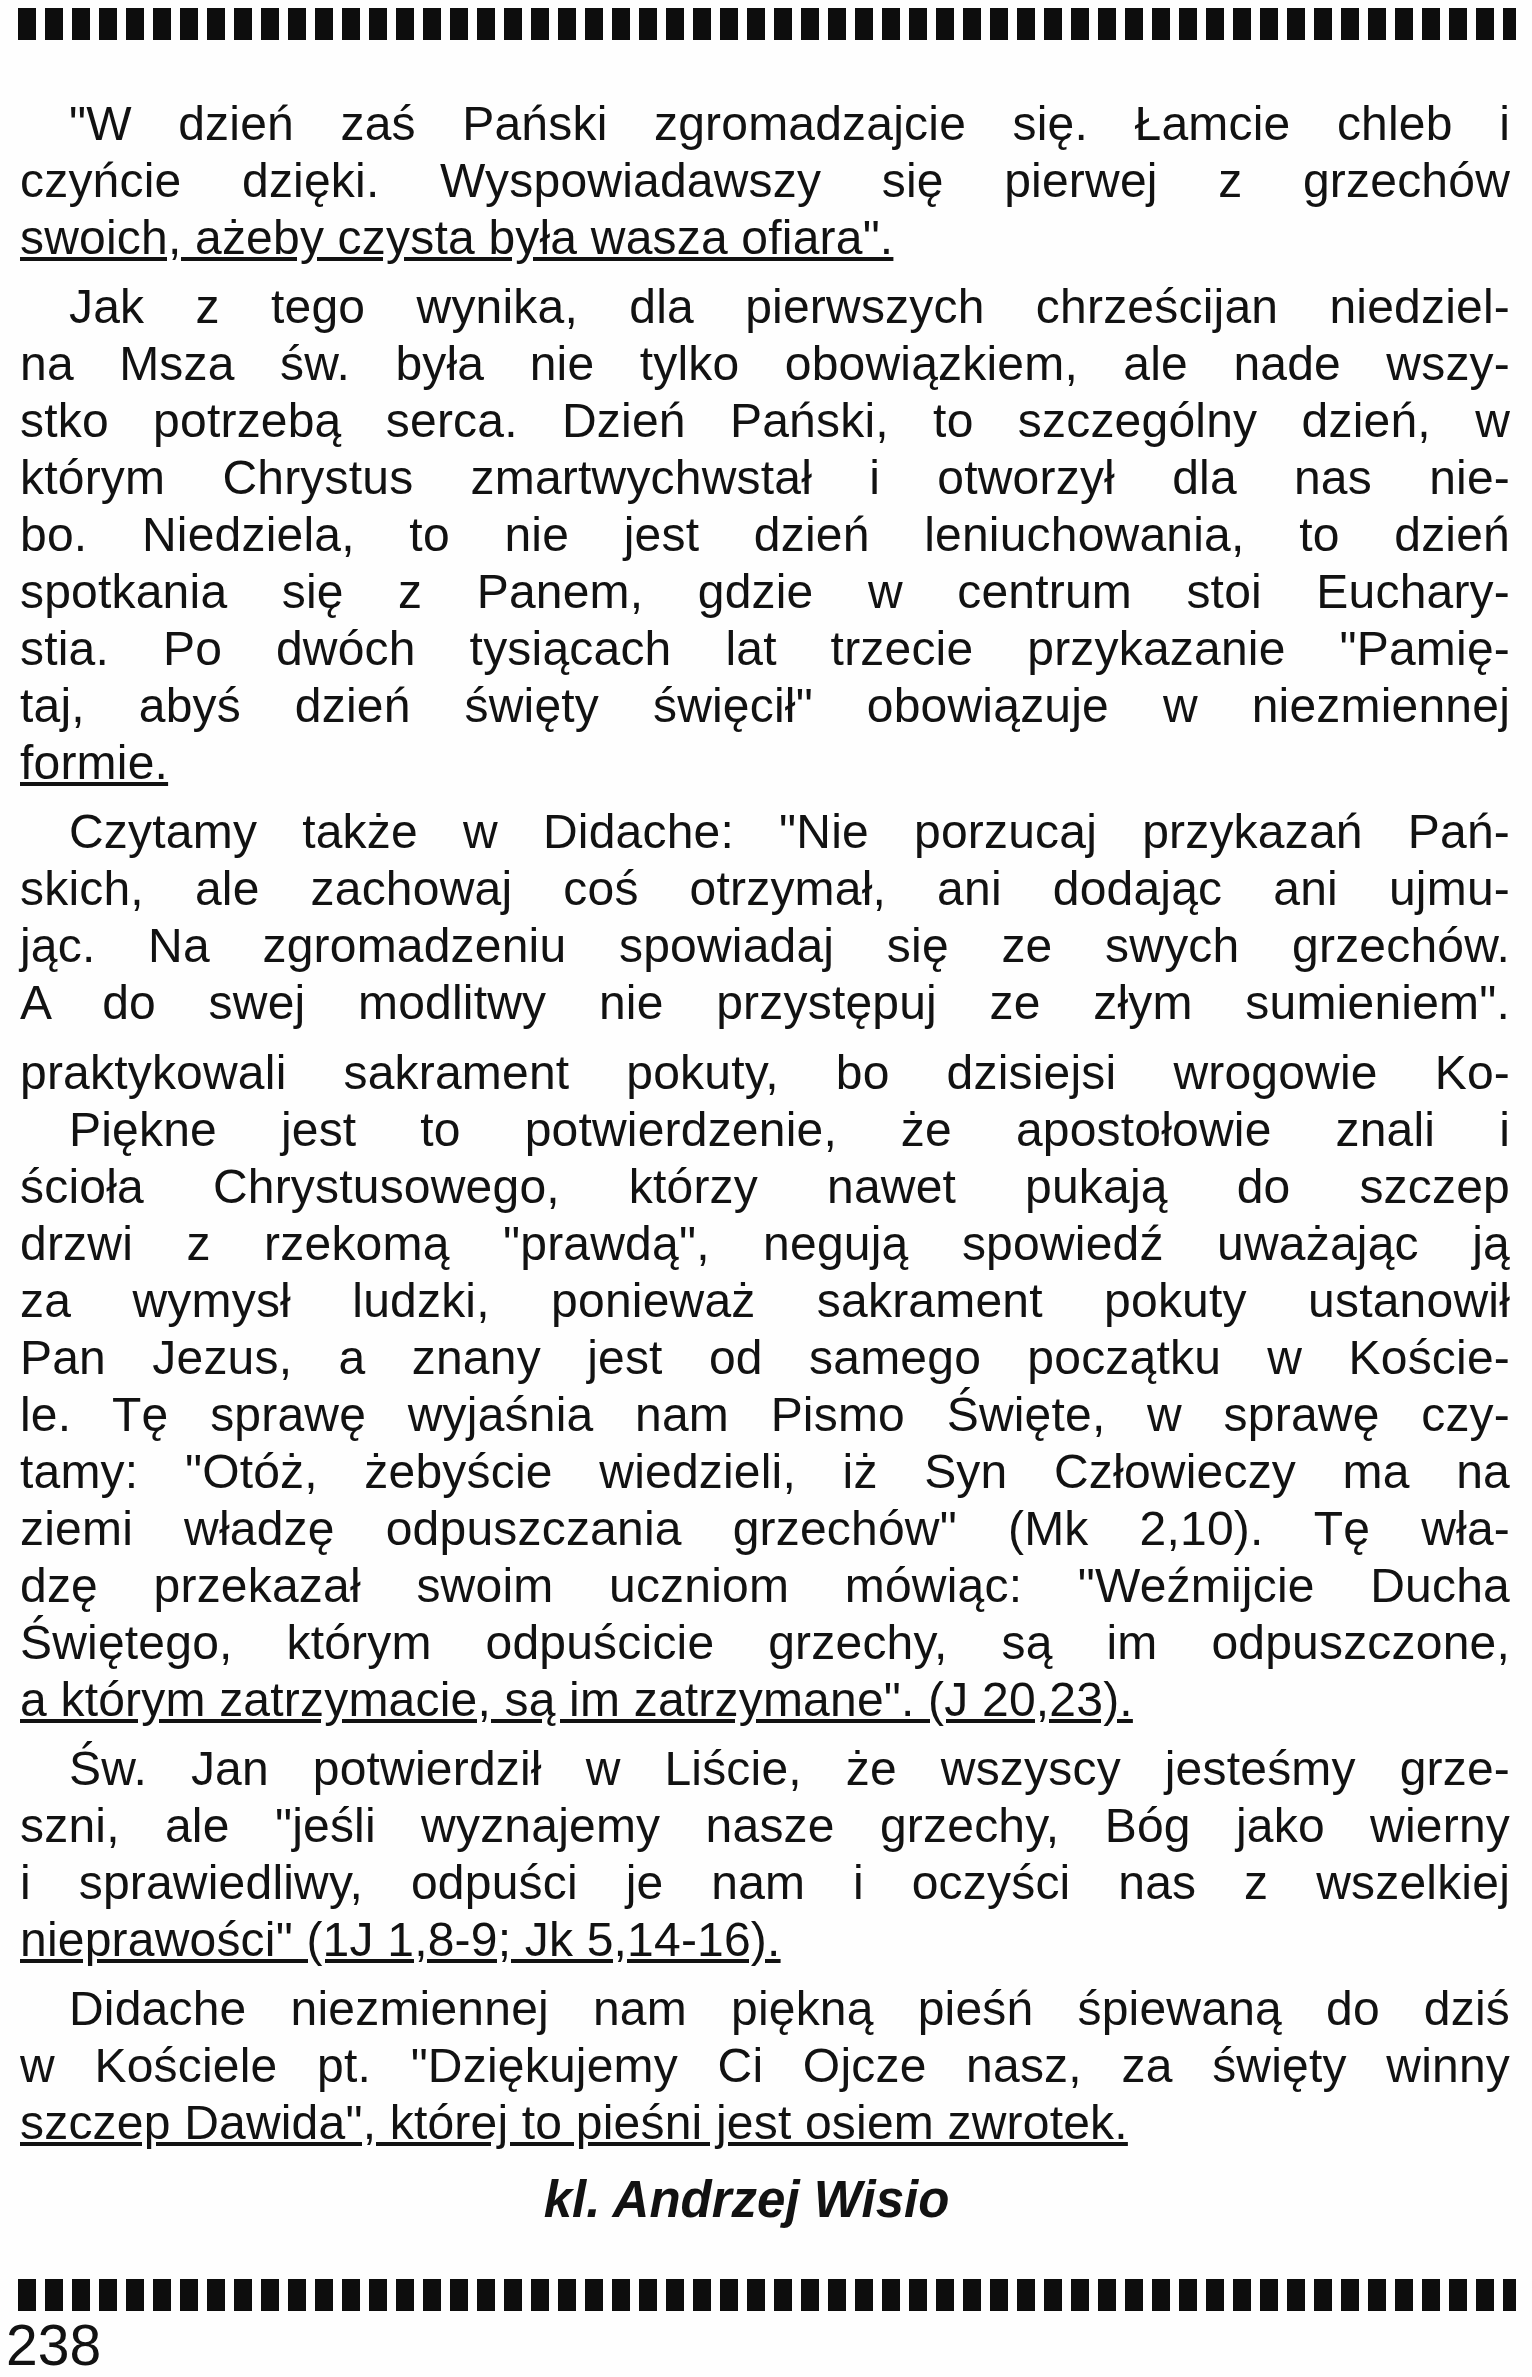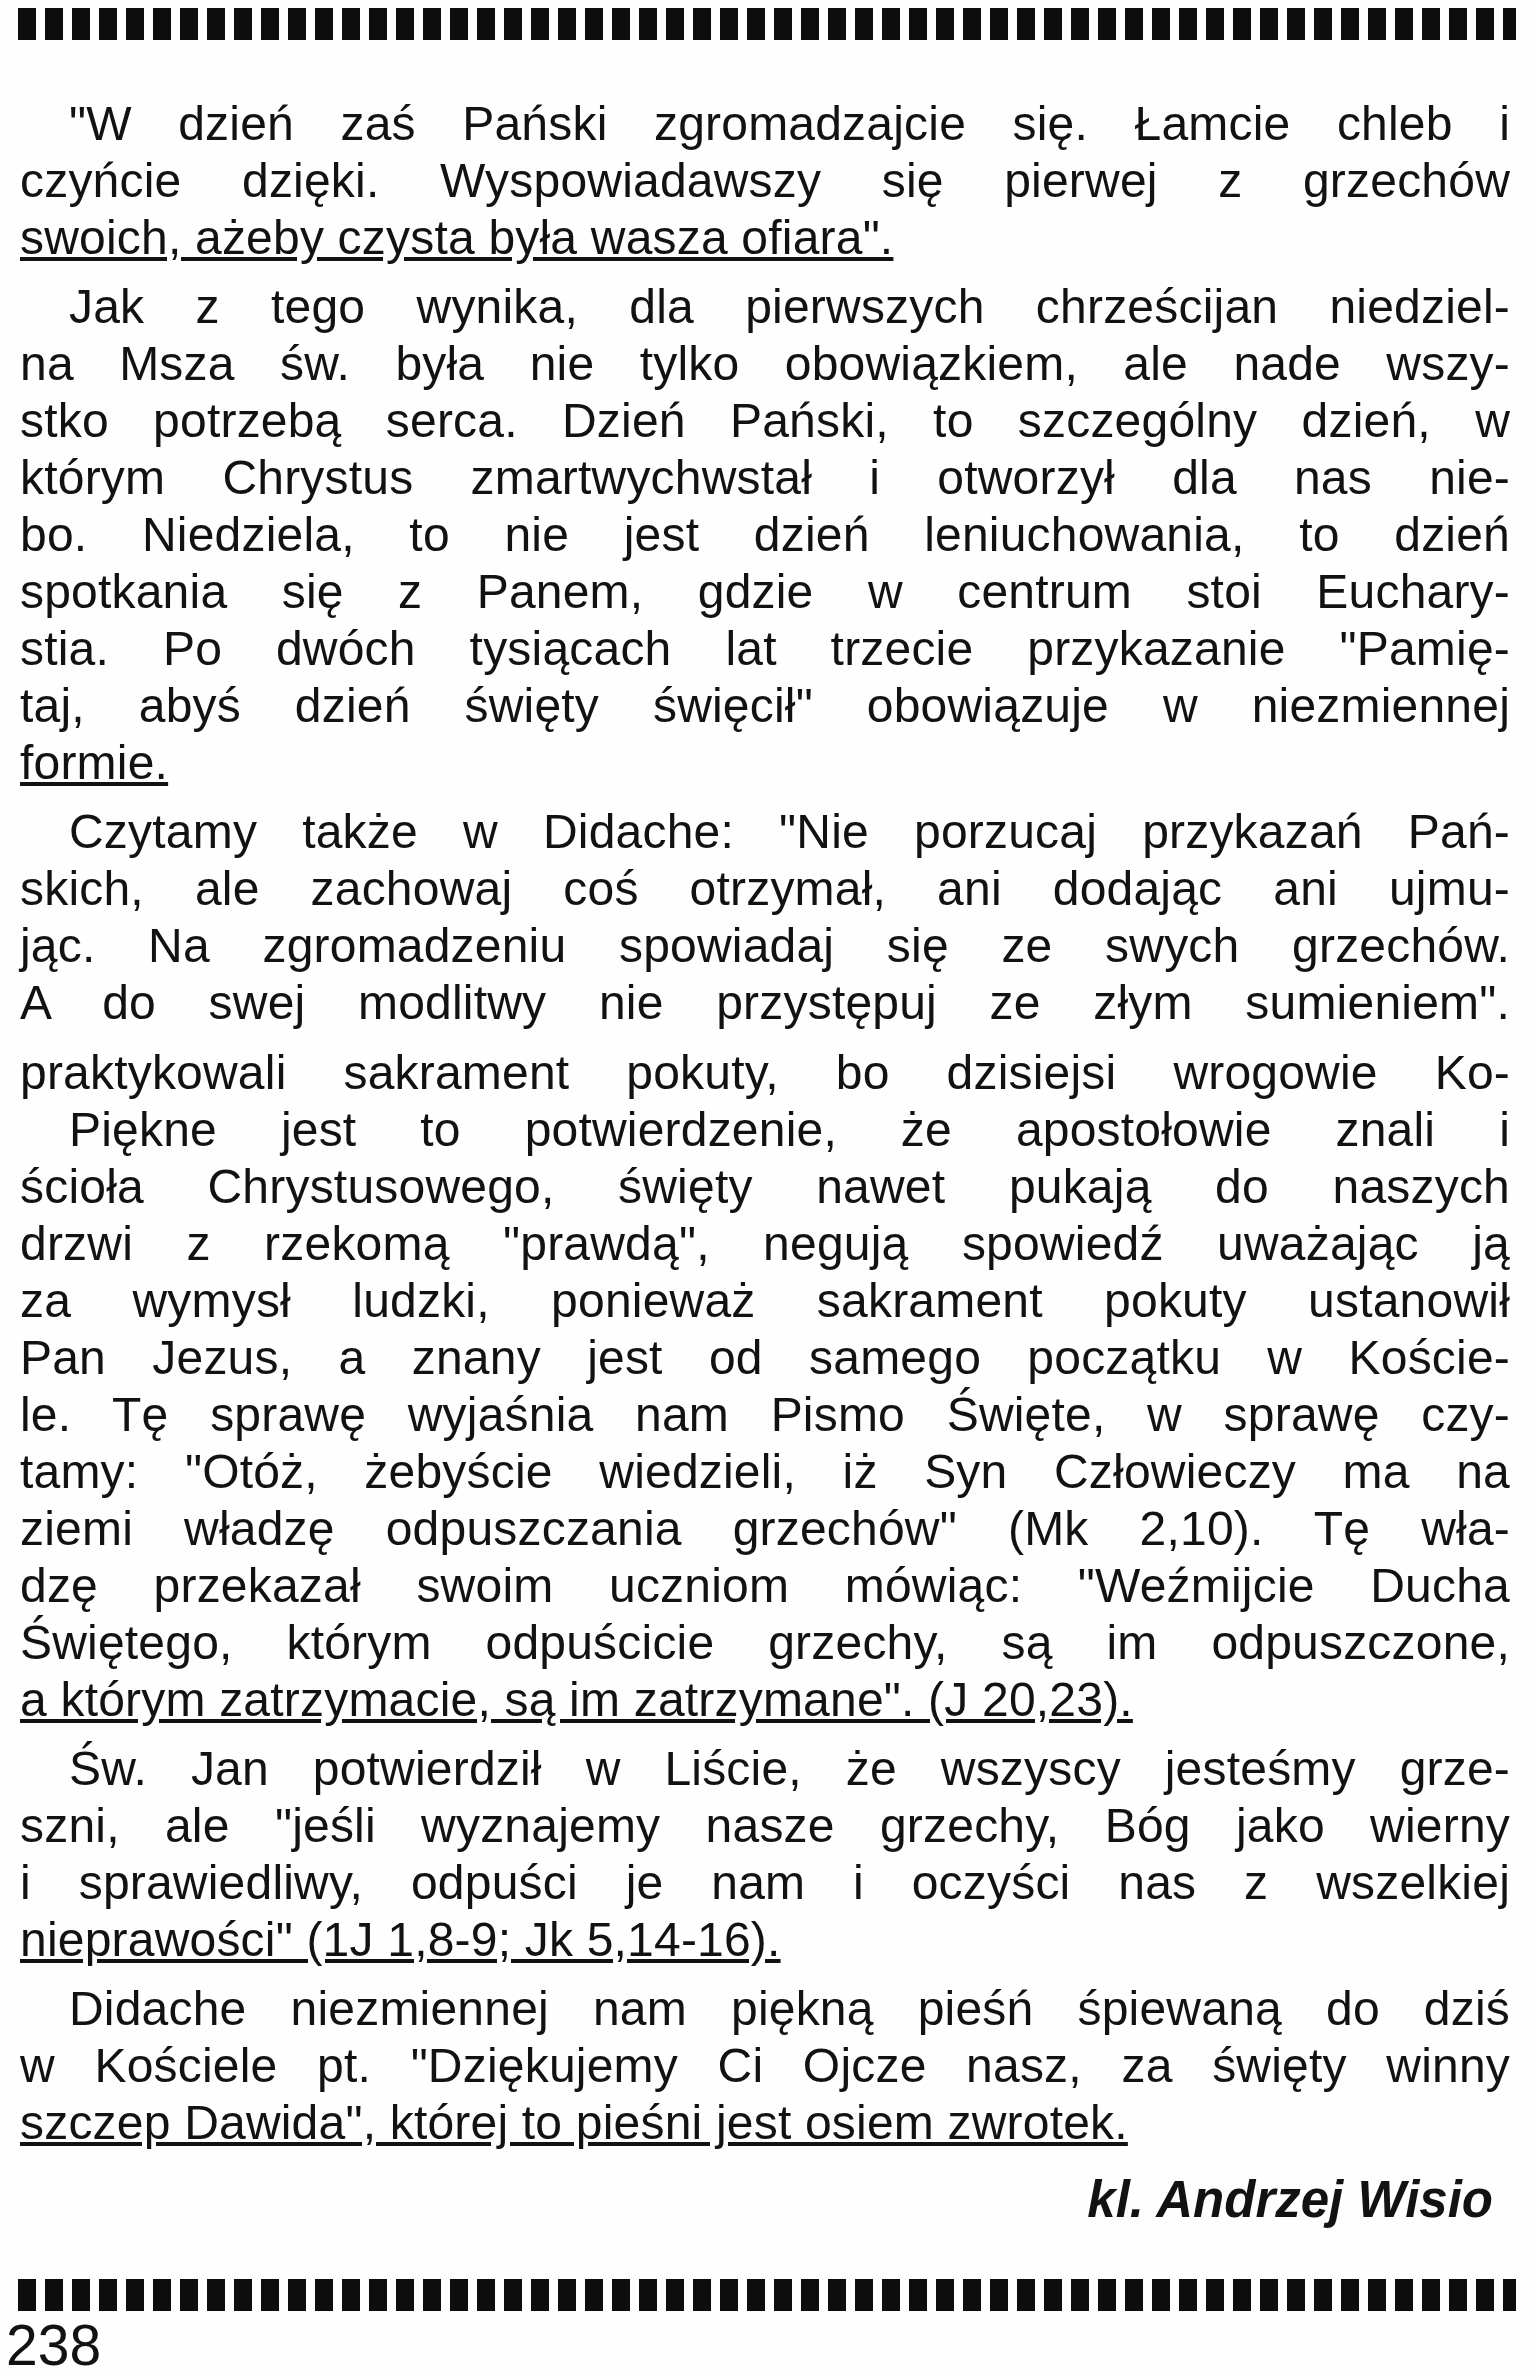--- a/index.html
+++ b/index.html
@@ -46,21 +46,21 @@
   .line.first {
     text-indent: 49px;
   }
   .line.flush {
     text-align: left;
     text-align-last: left;
     text-decoration: underline;
   }
   .signature {
     margin: 20px 40px 0 0;
-    text-align: right;
+    text-align: center;
     font-size: 51px;
     line-height: 57px;
     font-weight: bold;
     font-style: italic;
   }
   .page-number {
     margin: 3.1px 0 0 6.1px;
     font-size: 57px;
     line-height: 63px;
     font-weight: 400;
@@ -96,21 +96,21 @@
     <div class="para">
       <div class="line first">Czytamy także w Didache: "Nie porzucaj przykazań Pań-</div>
       <div class="line">skich, ale zachowaj coś otrzymał, ani dodając ani ujmu-</div>
       <div class="line">jąc. Na zgromadzeniu spowiadaj się ze swych grzechów.</div>
       <div class="line">A do swej modlitwy nie przystępuj ze złym sumieniem".</div>
     </div>
 
     <div class="para">
       <div class="line">praktykowali sakrament pokuty, bo dzisiejsi wrogowie Ko-</div>
       <div class="line first">Piękne jest to potwierdzenie, że apostołowie znali i</div>
-      <div class="line">ścioła Chrystusowego, święty nawet pukają do naszych</div>
+      <div class="line">ścioła Chrystusowego, którzy nawet pukają do szczep</div>
       <div class="line">drzwi z rzekomą "prawdą", negują spowiedź uważając ją</div>
       <div class="line">za wymysł ludzki, ponieważ sakrament pokuty ustanowił</div>
       <div class="line">Pan Jezus, a znany jest od samego początku w Koście-</div>
       <div class="line">le. Tę sprawę wyjaśnia nam Pismo Święte, w sprawę czy-</div>
       <div class="line">tamy: "Otóż, żebyście wiedzieli, iż Syn Człowieczy ma na</div>
       <div class="line">ziemi władzę odpuszczania grzechów" (Mk 2,10). Tę wła-</div>
       <div class="line">dzę przekazał swoim uczniom mówiąc: "Weźmijcie Ducha</div>
       <div class="line">Świętego, którym odpuścicie grzechy, są im odpuszczone,</div>
       <div class="line flush">a którym zatrzymacie, są im zatrzymane". (J 20,23).</div>
     </div>

